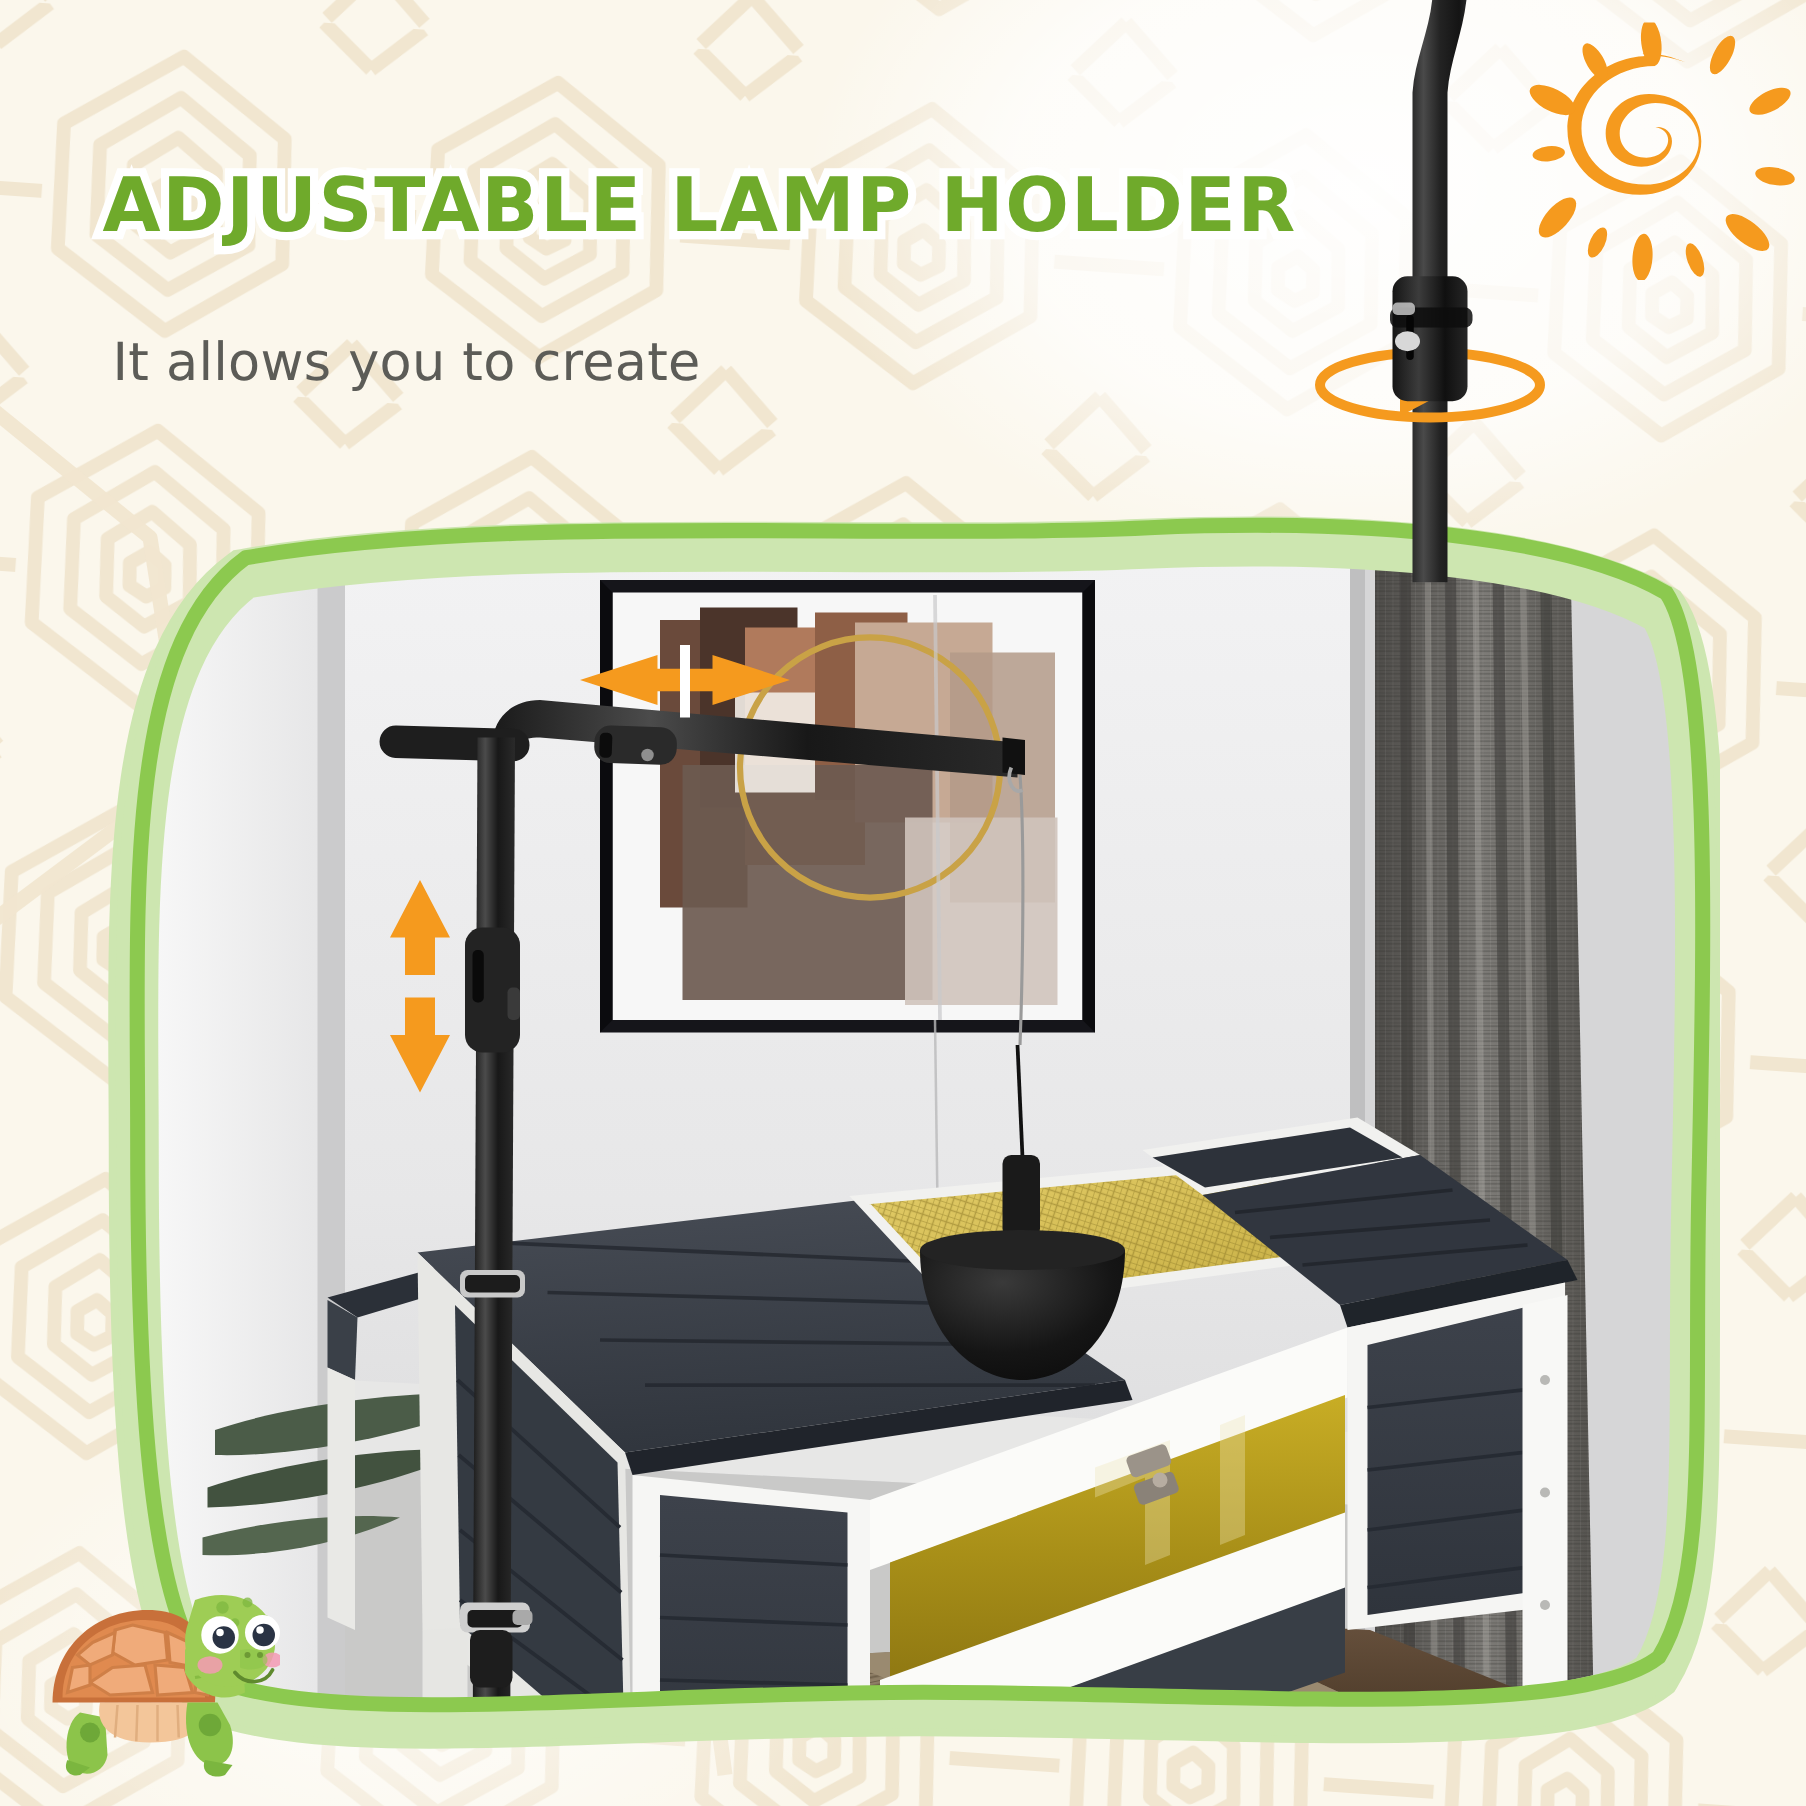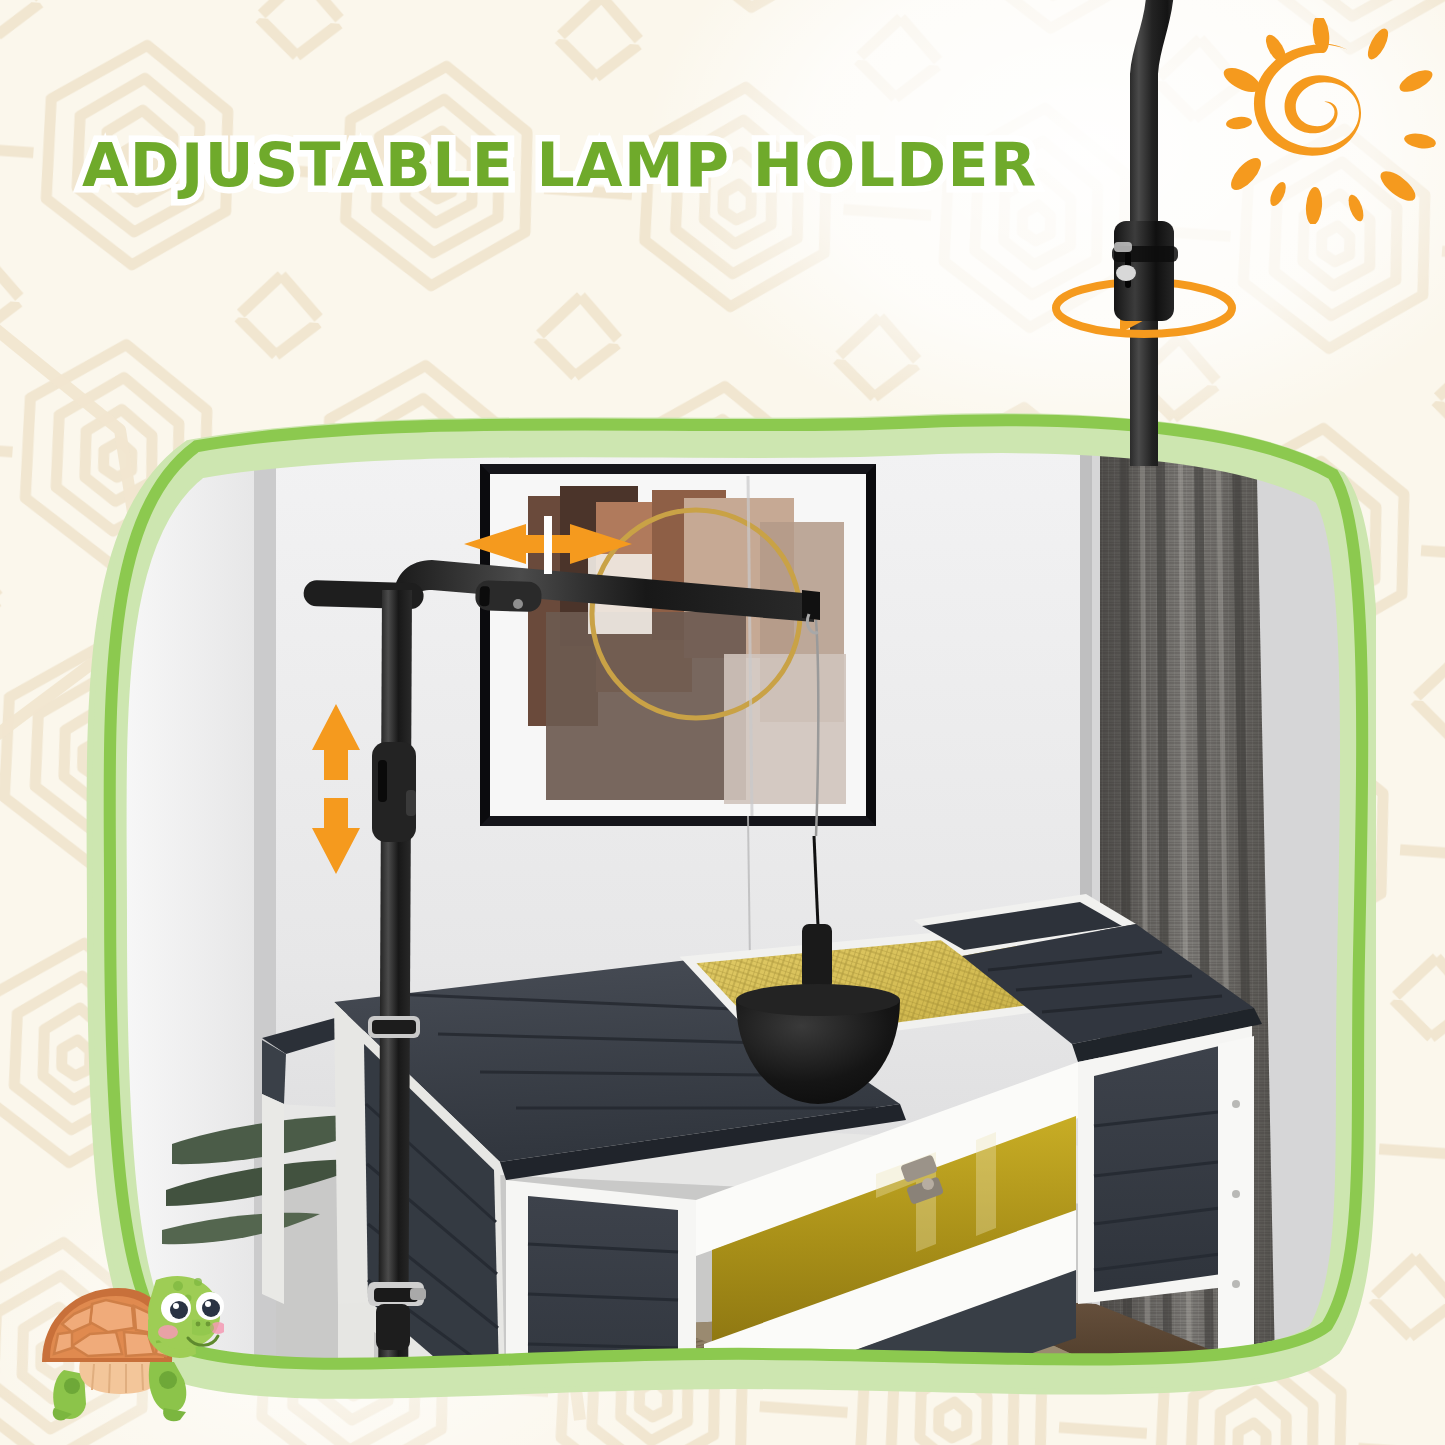--- a/index.html
+++ b/index.html
@@ -502,13 +502,14 @@
   <path d="M164 62 C176 60, 186 64, 186 70 C186 76, 174 80, 164 76 Z" fill="#8cc44a" opacity=".6"></path>
   <circle cx="170" cy="66" r="2.4" fill="#6d9a35"></circle>
   <circle cx="180" cy="66" r="2.4" fill="#6d9a35"></circle>
   <path d="M160 80 C168 90, 184 90, 190 78" stroke="#5f8a2e" stroke-width="3" fill="none" stroke-linecap="round"></path>
 </svg>
 
 <div id="title">
   <span>ADJUSTABLE LAMP HOLDER</span>
 </div>
 <div id="subtitle">
+  <div>It allows you to create</div>
 </div>
 
 </body></html>

